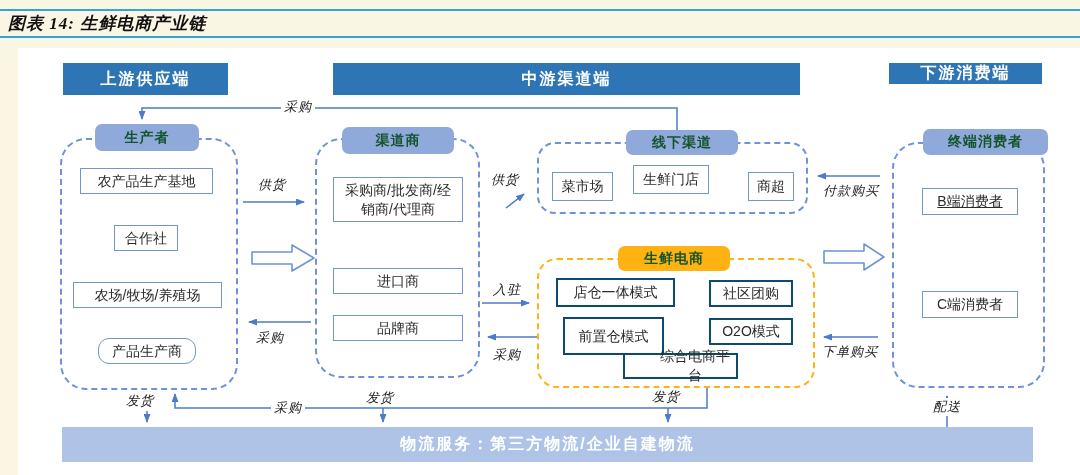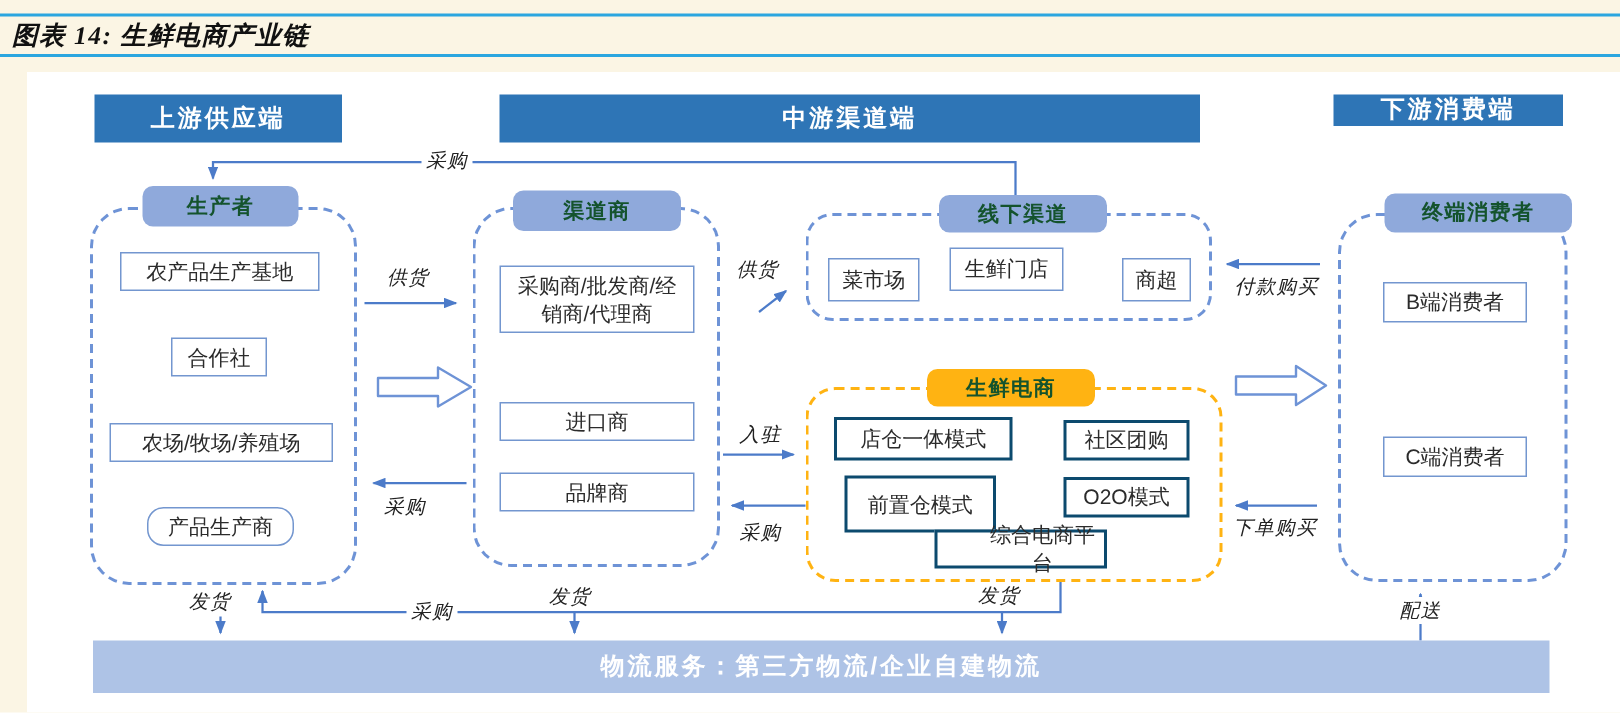--- a/index.html
+++ b/index.html
@@ -110,21 +110,21 @@
 <div class="abs box" style="left:552px;top:172px;width:61px;height:29px;">菜市场</div>
 <div class="abs box" style="left:633px;top:165px;width:76px;height:29px;">生鲜门店</div>
 <div class="abs box" style="left:748px;top:172px;width:46px;height:29px;">商超</div>
 
 <div class="abs box orange" style="left:556px;top:278px;width:119px;height:29px;">店仓一体模式</div>
 <div class="abs box orange" style="left:709px;top:280px;width:84px;height:27px;">社区团购</div>
 <div class="abs box orange" style="left:563px;top:317px;width:101px;height:38px;">前置仓模式</div>
 <div class="abs box orange" style="left:709px;top:318px;width:84px;height:27px;">O2O模式</div>
 <div class="abs box orange" style="left:623px;top:353px;width:115px;height:26px;padding-left:29px;">综合电商平台</div>
 
-<div class="abs box" style="left:922px;top:188px;width:96px;height:27px;">B端消费者</div>
+<div class="abs box" style="left:922px;top:188px;width:96px;height:27px;text-decoration:underline;">B端消费者</div>
 <div class="abs box" style="left:922px;top:291px;width:96px;height:27px;">C端消费者</div>
 
 <div class="abs flow wbg" style="left:298px;top:107px;">采购</div>
 <div class="abs flow" style="left:272px;top:185px;">供货</div>
 <div class="abs flow" style="left:270px;top:338px;">采购</div>
 <div class="abs flow" style="left:505px;top:180px;">供货</div>
 <div class="abs flow" style="left:507px;top:290px;">入驻</div>
 <div class="abs flow" style="left:507px;top:355px;">采购</div>
 <div class="abs flow" style="left:851px;top:191px;">付款购买</div>
 <div class="abs flow" style="left:850px;top:352px;">下单购买</div>

